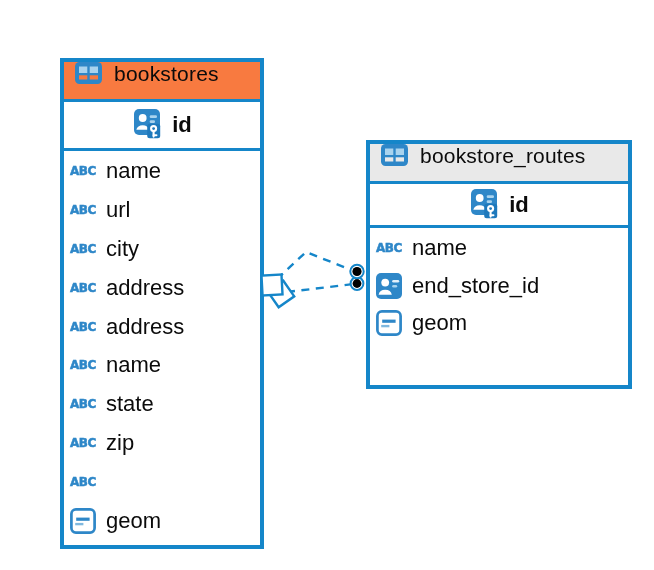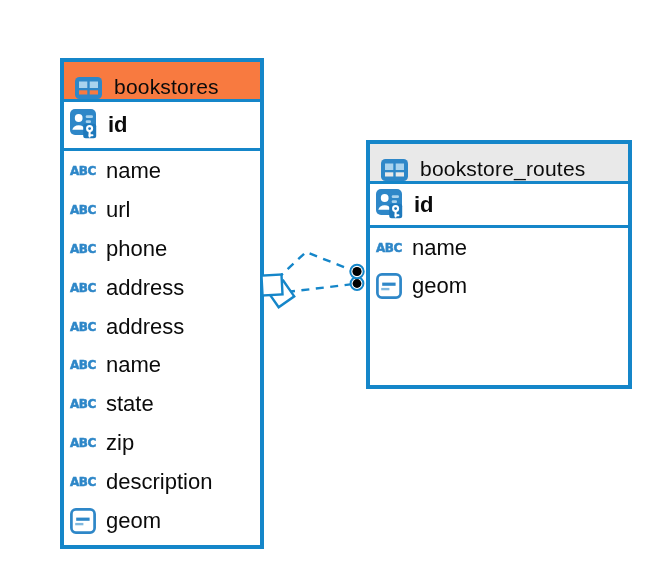--- a/index.html
+++ b/index.html
@@ -21,38 +21,39 @@
     color:var(--text);
   }
   .db-table{
     position:absolute;
     background:#fff;
     border:4px solid var(--blue);
     display:flex;
     flex-direction:column;
   }
   .tbl-header{
-    display:flex;align-items:flex-end;
+    display:flex;align-items:flex-start;
     gap:9px;
     height:40px;
     padding:0 8px 0 7px;
     border-bottom:3px solid var(--blue);
     flex:0 0 auto;
   }
   .tbl-title{
     font-size:21px;
     letter-spacing:0.2px;
     white-space:nowrap;
   }
   .pk-row{
     display:flex;align-items:center;
     gap:7px;
     padding:0 4px 0 3px;
     border-bottom:3px solid var(--blue);
     flex:0 0 auto;
+    justify-content:center;
   }
   #table-0 .pk-row{height:49px;}
   #table-1 .pk-row{height:44px;}
   .pk-label{
     font-size:22px;
     font-weight:700;
   }
   .cols{
     display:flex;flex-direction:column;
     padding-top:1px;
@@ -155,21 +156,21 @@
         <div class="col-row">
           <span class="icon">
             <span class="abc">ABC</span>
           </span>
           <span class="col-label">url</span>
         </div>
         <div class="col-row">
           <span class="icon">
             <span class="abc">ABC</span>
           </span>
-          <span class="col-label">phone</span>
+          <span class="col-label">city</span>
         </div>
         <div class="col-row">
           <span class="icon">
             <span class="abc">ABC</span>
           </span>
           <span class="col-label">address</span>
         </div>
         <div class="col-row">
           <span class="icon">
             <span class="abc">ABC</span>
@@ -191,21 +192,20 @@
         <div class="col-row">
           <span class="icon">
             <span class="abc">ABC</span>
           </span>
           <span class="col-label">zip</span>
         </div>
         <div class="col-row">
           <span class="icon">
             <span class="abc">ABC</span>
           </span>
-          <span class="col-label">description</span>
         </div>
         <div class="col-row">
           <span class="icon">
             <svg width="26" height="26" viewBox="0 0 26 26">
       <rect x="1.4" y="1.4" width="23.2" height="23.2" rx="4.5" fill="none" stroke="#2E87C8" stroke-width="2.7"></rect>
       <rect x="6.2" y="9.6" width="13.4" height="3.2" fill="#2E87C8"></rect>
       <rect x="5.2" y="14.9" width="8.2" height="2.4" fill="#7FB8DF"></rect>
     </svg>
           </span>
           <span class="col-label">geom</span>
@@ -243,20 +243,32 @@
     </svg>
         </span>
       <span class="pk-label">id</span>
     </div>
     <div class="cols">
         <div class="col-row">
           <span class="icon">
             <span class="abc">ABC</span>
           </span>
           <span class="col-label">name</span>
+        </div>
+        <div class="col-row">
+          <span class="icon">
+            <svg width="26" height="26" viewBox="0 0 26 26">
+      <rect x="0" y="0" width="26" height="26" rx="5" fill="#2E87C8"></rect>
+      <circle cx="9.2" cy="9.6" r="3.9" fill="#fff"></circle>
+      <path d="M2.6 21.8 a6.7 6.1 0 0 1 13.2 0 z" fill="#fff"></path>
+      <rect x="16.2" y="6.9" width="7" height="2.7" rx="1.3" fill="#E2F0FA"></rect>
+      <rect x="16.2" y="11.9" width="5" height="2.7" rx="1.3" fill="#A9D3EE"></rect>
+    </svg>
+          </span>
+          <span class="col-label">end_store_id</span>
         </div>
         <div class="col-row">
           <span class="icon">
             <svg width="26" height="26" viewBox="0 0 26 26">
       <rect x="1.4" y="1.4" width="23.2" height="23.2" rx="4.5" fill="none" stroke="#2E87C8" stroke-width="2.7"></rect>
       <rect x="6.2" y="9.6" width="13.4" height="3.2" fill="#2E87C8"></rect>
       <rect x="5.2" y="14.9" width="8.2" height="2.4" fill="#7FB8DF"></rect>
     </svg>
           </span>
           <span class="col-label">geom</span>

